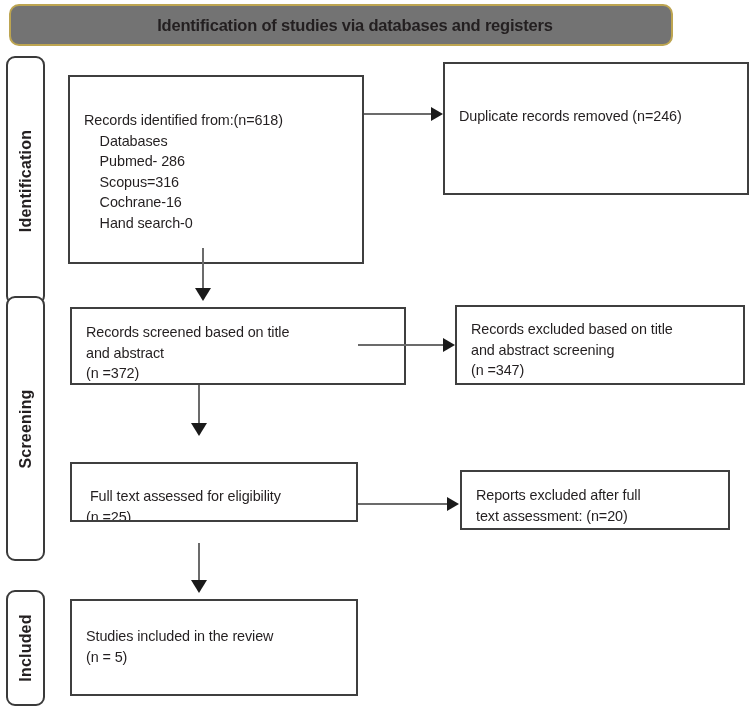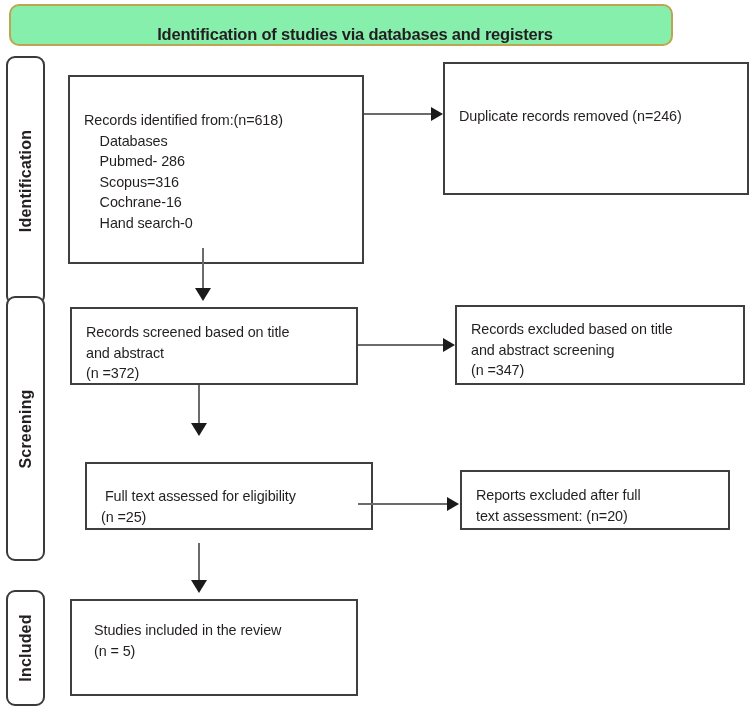--- a/index.html
+++ b/index.html
@@ -22,23 +22,23 @@
   
   .banner {
     position: absolute;
     left: 9px;
     top: 4px;
     width: 664px;
     height: 42px;
     box-sizing: border-box;
     border: 2px solid #bda551;
     border-radius: 10px;
-    background: #86efac;
+    background: #737373;
     display: flex;
-    align-items: flex-end;
+    align-items: center;
     justify-content: center;
     padding-left: 28px;
   }
   .banner-text {
     font-size: 16.5px;
     font-weight: bold;
     color: #231f20;
     letter-spacing: -0.2px;
     white-space: nowrap;
   }
@@ -143,52 +143,52 @@
   <div class="box" style="left:443px; top:62px; width:306px; height:133px;">
     <div class="box-text" style="top:42px;">Duplicate records removed (n=246)</div>
   </div>
 
   <div class="hline" style="left:364px; top:113px; width:68px;"></div>
   <div class="arrow-right" style="left:431px; top:107px;"></div>
 
   <div class="vline" style="left:202px; top:248px; width:2px; height:47px;"></div>
   <div class="arrow-down" style="left:195px; top:288px;"></div>
 
-  <div class="box" style="left:70px; top:307px; width:288px; height:78px;">
+  <div class="box" style="left:70px; top:307px; width:336px; height:78px;">
     <div class="box-text" style="top:13px;">Records screened based on title
 and abstract
 (n =372)</div>
   </div>
 
   <div class="box" style="left:455px; top:305px; width:290px; height:80px;">
     <div class="box-text" style="top:12px;">Records excluded based on title
 and abstract screening
 (n =347)</div>
   </div>
 
   <div class="hline" style="left:358px; top:344px; width:86px;"></div>
   <div class="arrow-right" style="left:443px; top:338px;"></div>
 
   <div class="vline" style="left:198px; top:385px; width:2px; height:45px;"></div>
   <div class="arrow-down" style="left:191px; top:423px;"></div>
 
-  <div class="box" style="left:85px; top:462px; width:288px; height:68px;padding-left:40px;">
+  <div class="box" style="left:70px; top:462px; width:288px; height:60px;padding-left:40px;">
     <div class="box-text" style="top:22px;"> Full text assessed for eligibility
 (n =25)</div>
   </div>
 
   <div class="box" style="left:460px; top:470px; width:270px; height:60px;">
     <div class="box-text" style="top:13px;">Reports excluded after full
 text assessment: (n=20)</div>
   </div>
 
   <div class="hline" style="left:358px; top:503px; width:90px;"></div>
   <div class="arrow-right" style="left:447px; top:497px;"></div>
 
   <div class="vline" style="left:198px; top:543px; width:2px; height:44px;"></div>
   <div class="arrow-down" style="left:191px; top:580px;"></div>
 
   <div class="box" style="left:70px; top:599px; width:288px; height:97px;">
-    <div class="box-text" style="top:19px;margin-left:8px;">Studies included in the review
+    <div class="box-text" style="top:25px;">Studies included in the review
 (n = 5)</div>
   </div>
 
 </div>
 
 </body></html>

